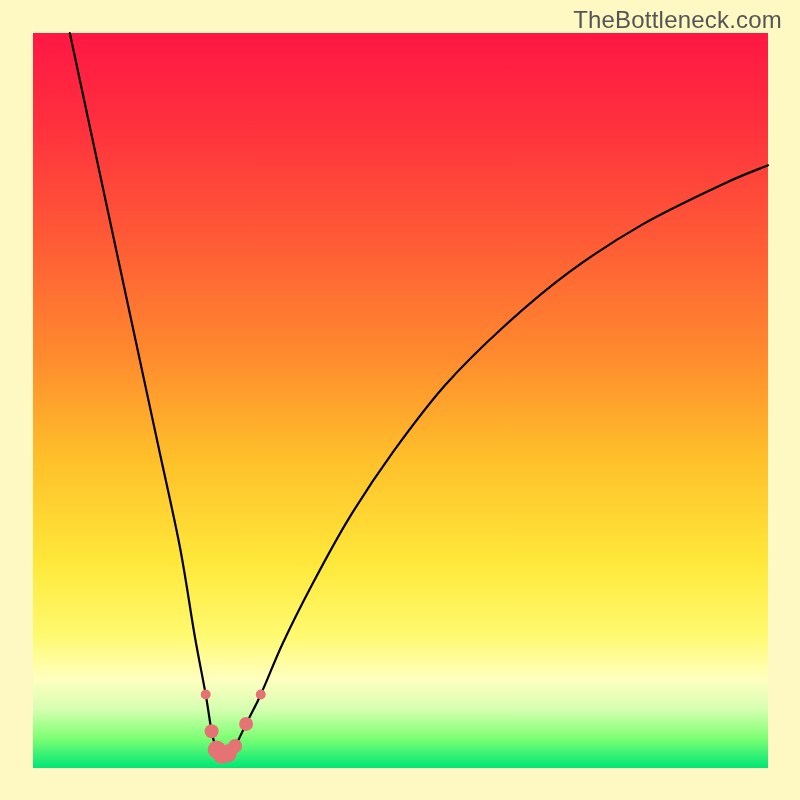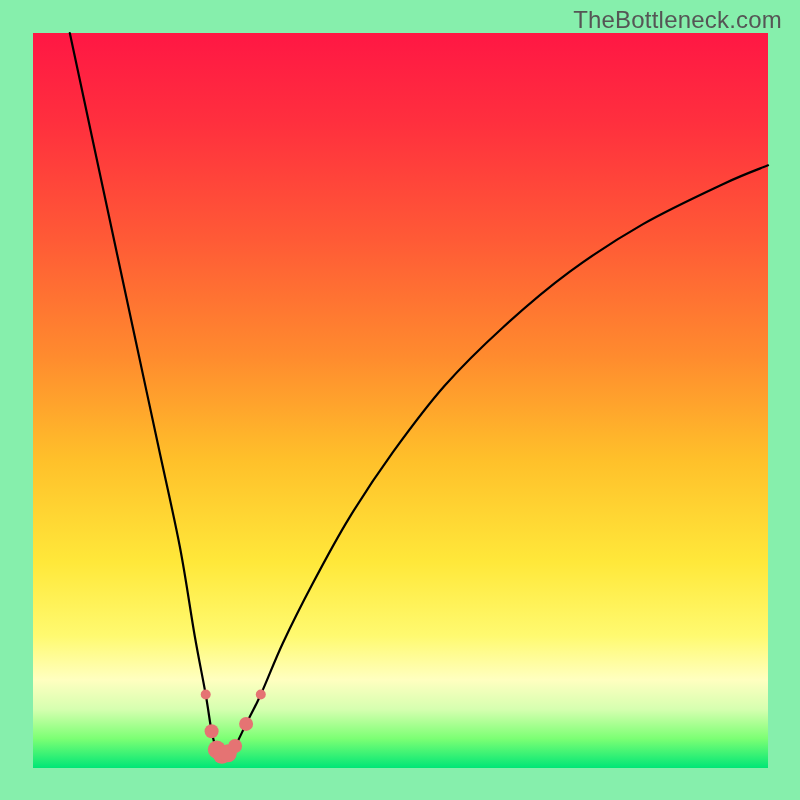--- a/index.html
+++ b/index.html
@@ -8,21 +8,21 @@
     width: 800px;
     height: 800px;
     background: #000;
     overflow: hidden;
     font-family: Arial, Helvetica, sans-serif;
   }
   .outer {
     position: relative;
     width: 800px;
     height: 800px;
-    background: #86efac;
+    background: #fef9c3;
   }
   .plot-area {
     position: absolute;
     left: 33px;
     top: 33px;
     width: 735px;
     height: 735px;
     
     background: linear-gradient(
       to bottom,

